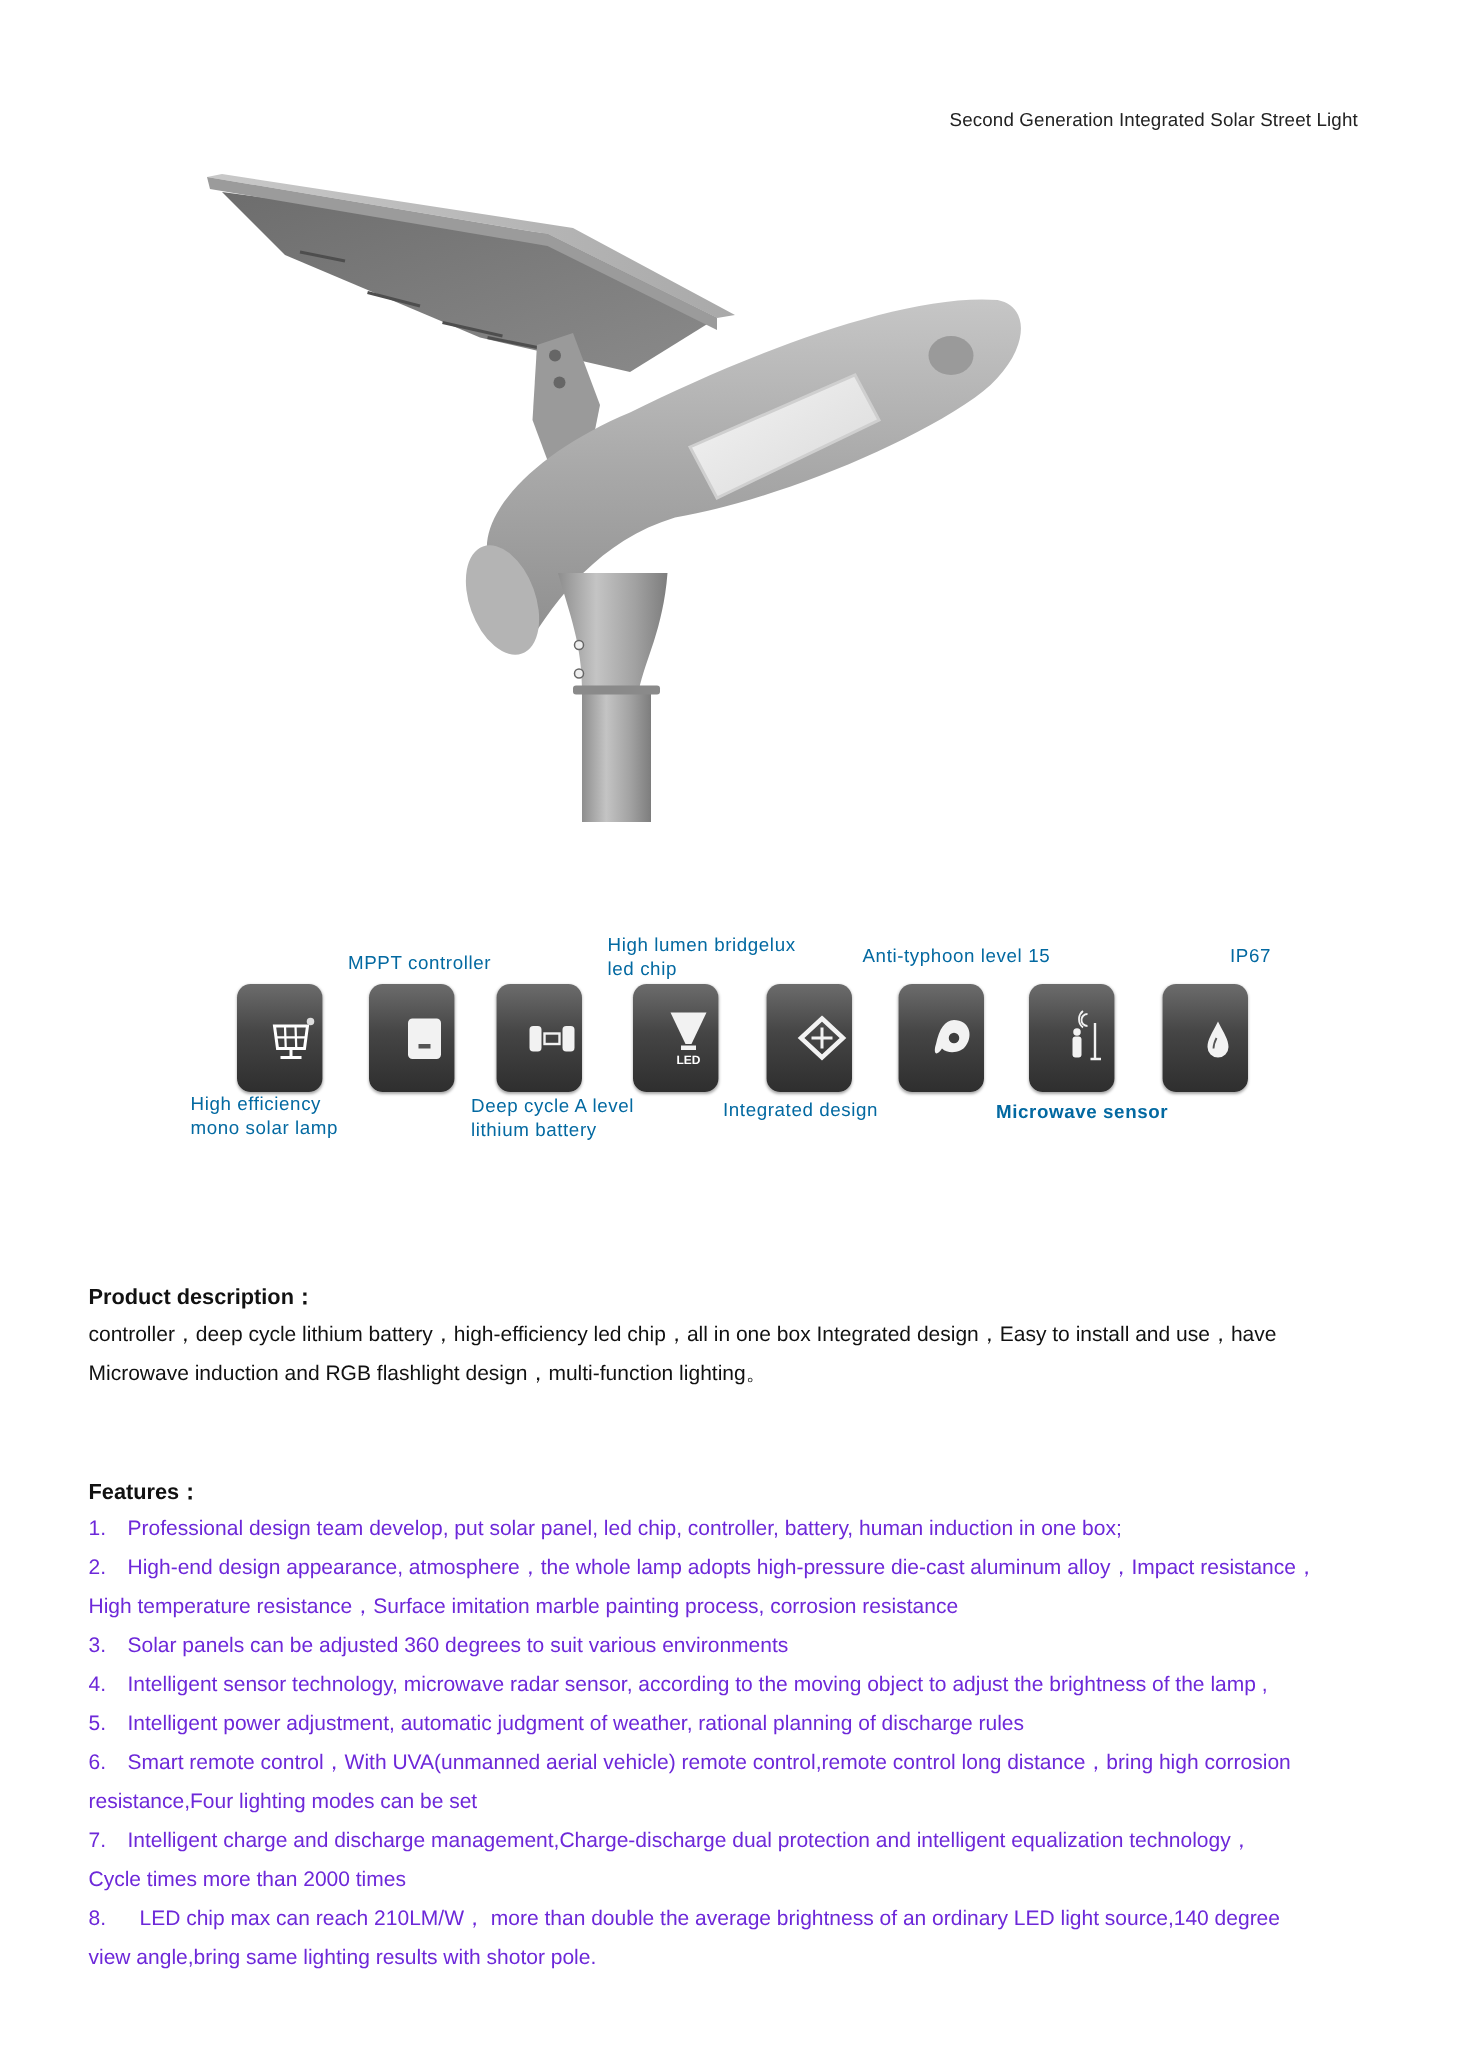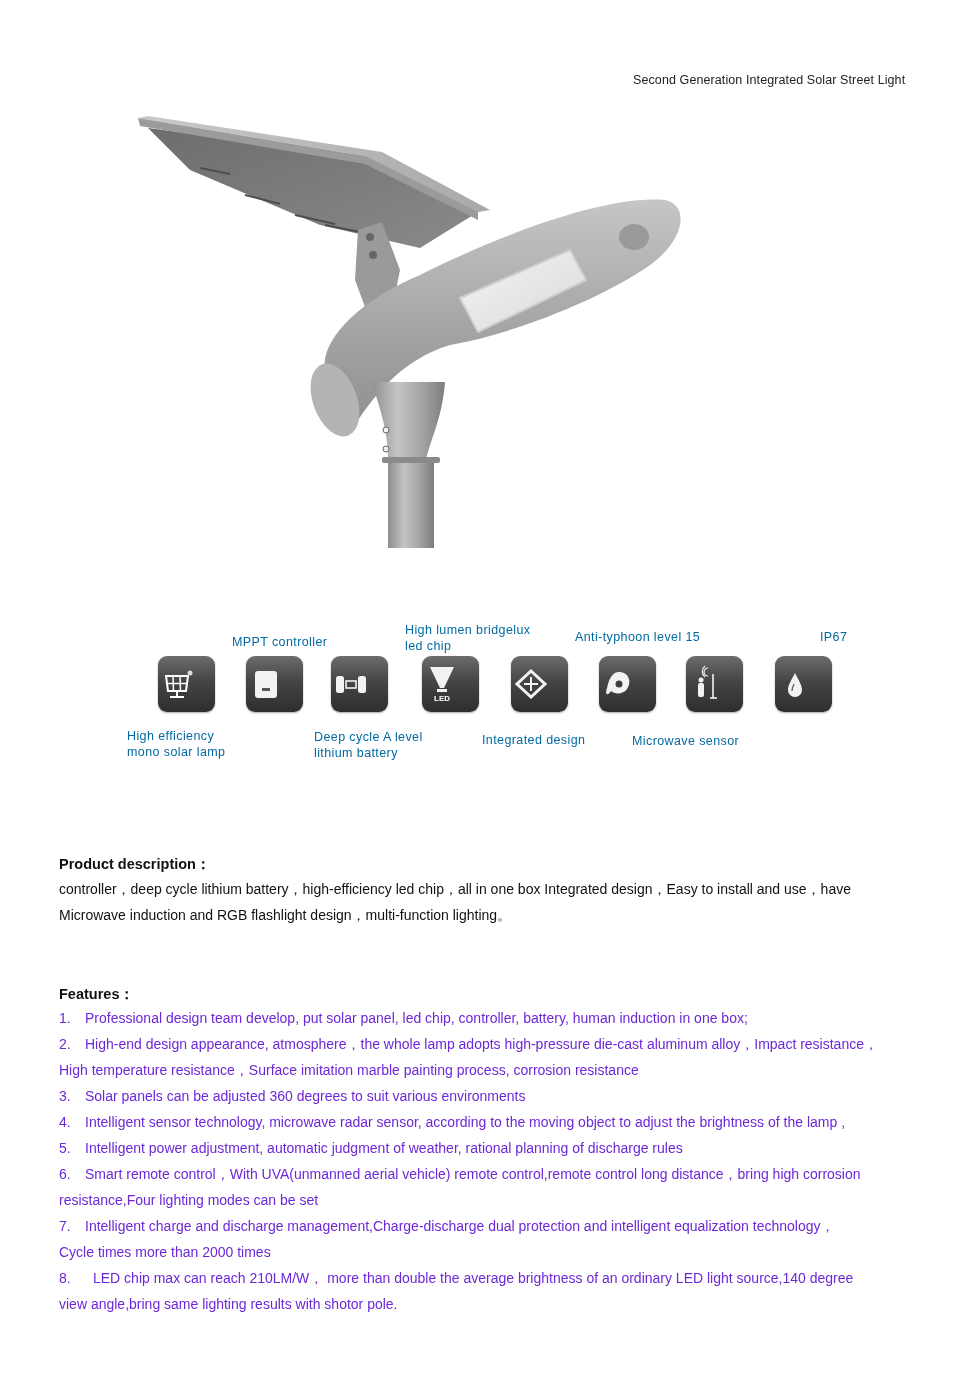--- a/index.html
+++ b/index.html
@@ -5,23 +5,23 @@
   html, body { margin: 0; padding: 0; background: #ffffff; }
   body { width: 976px; height: 1380px; position: relative; overflow: hidden;
          font-family: "Liberation Sans", sans-serif; color: #111; }
   .header-title { position: absolute; left: 633px; top: 73px; font-size: 12.5px; color: #222; letter-spacing: 0.1px; }
 
   
   .product-figure { position: absolute; left: 130px; top: 100px; width: 560px; height: 460px; }
 
   
   .feature-strip { position: absolute; left: 110px; top: 610px; width: 760px; height: 160px; }
-  .ficon { position: absolute; top: 46px; width: 57px; height: 56px; border-radius: 9px;
+  .ficon { position: absolute; top: 46px; width: 57px; height: 72px; border-radius: 9px;
            background: linear-gradient(180deg, #6c6c6c 0%, #454545 45%, #2e2e2e 100%);
-           box-shadow: 0 1px 2px rgba(0,0,0,0.35); display: flex; align-items: center; justify-content: flex-start; }
+           box-shadow: 0 1px 2px rgba(0,0,0,0.35); display: flex; align-items: center; justify-content: flex-end; }
   .ficon svg { width: 40px; height: 40px; }
   .flabel { position: absolute; font-size: 12.5px; color: #0369a1; line-height: 16px; letter-spacing: 0.4px; white-space: nowrap; }
 
   
   .section-heading { position: absolute; left: 59px; font-size: 14.5px; font-weight: bold; color: #111; }
   .para { position: absolute; left: 59px; width: 870px; font-size: 14px; color: #111; line-height: 26px; }
   .para .indent { display: inline-block; width: 16px; }
   .feat { position: absolute; left: 59px; width: 870px; font-size: 14px; color: #6d28d9; line-height: 26px; }
   .feat .num { display: inline-block; width: 26px; }
 </style>
@@ -154,21 +154,21 @@
       <path d="M20,9 C24,17 27,21 27,26 A7,7 0 0,1 13,26 C13,21 16,17 20,9 Z" fill="#f2f2f2"></path>
       <path d="M17,27 C17,24 18,22 19,20" fill="none" stroke="#555" stroke-width="1.2"></path>
     </svg>
   </div>
 
   <div class="flabel" style="left:17px; top:118px;">High efficiency</div>
   <div class="flabel" style="left:17px; top:134px;">mono solar lamp</div>
   <div class="flabel" style="left:204px; top:119px;">Deep cycle A level</div>
   <div class="flabel" style="left:204px; top:135px;">lithium battery</div>
   <div class="flabel" style="left:372px; top:122px;">Integrated design</div>
-  <div class="flabel" style="left:522px; top:123px;">Microwave sensor</div>
+  <div class="flabel" style="left:554px; top:123px;font-weight:bold;">Microwave sensor</div>
 </div>
 
 <div class="section-heading" style="top:855px;">Product description：</div>
 <div class="para" style="top:876px;">
   <div>controller，deep cycle lithium battery，high-efficiency led chip，all in one box Integrated design，Easy to install and use，have</div>
   <div>Microwave induction and RGB flashlight design，multi-function lighting。</div>
 </div>
 
 <div class="section-heading" style="top:985px;">Features：</div>
 <div class="feat" style="top:1005px;">

